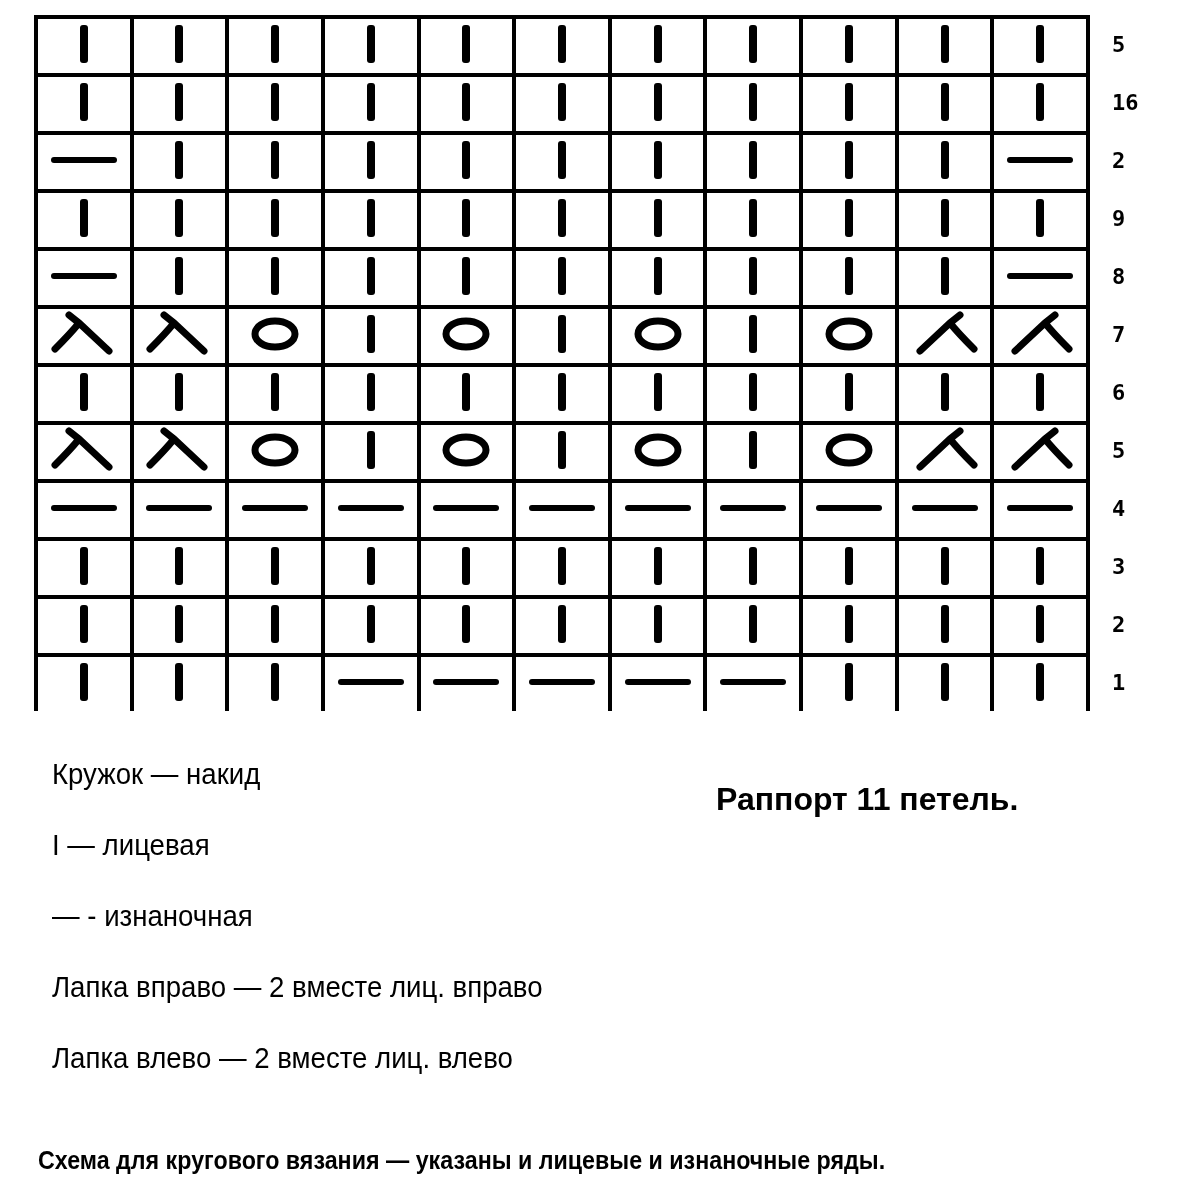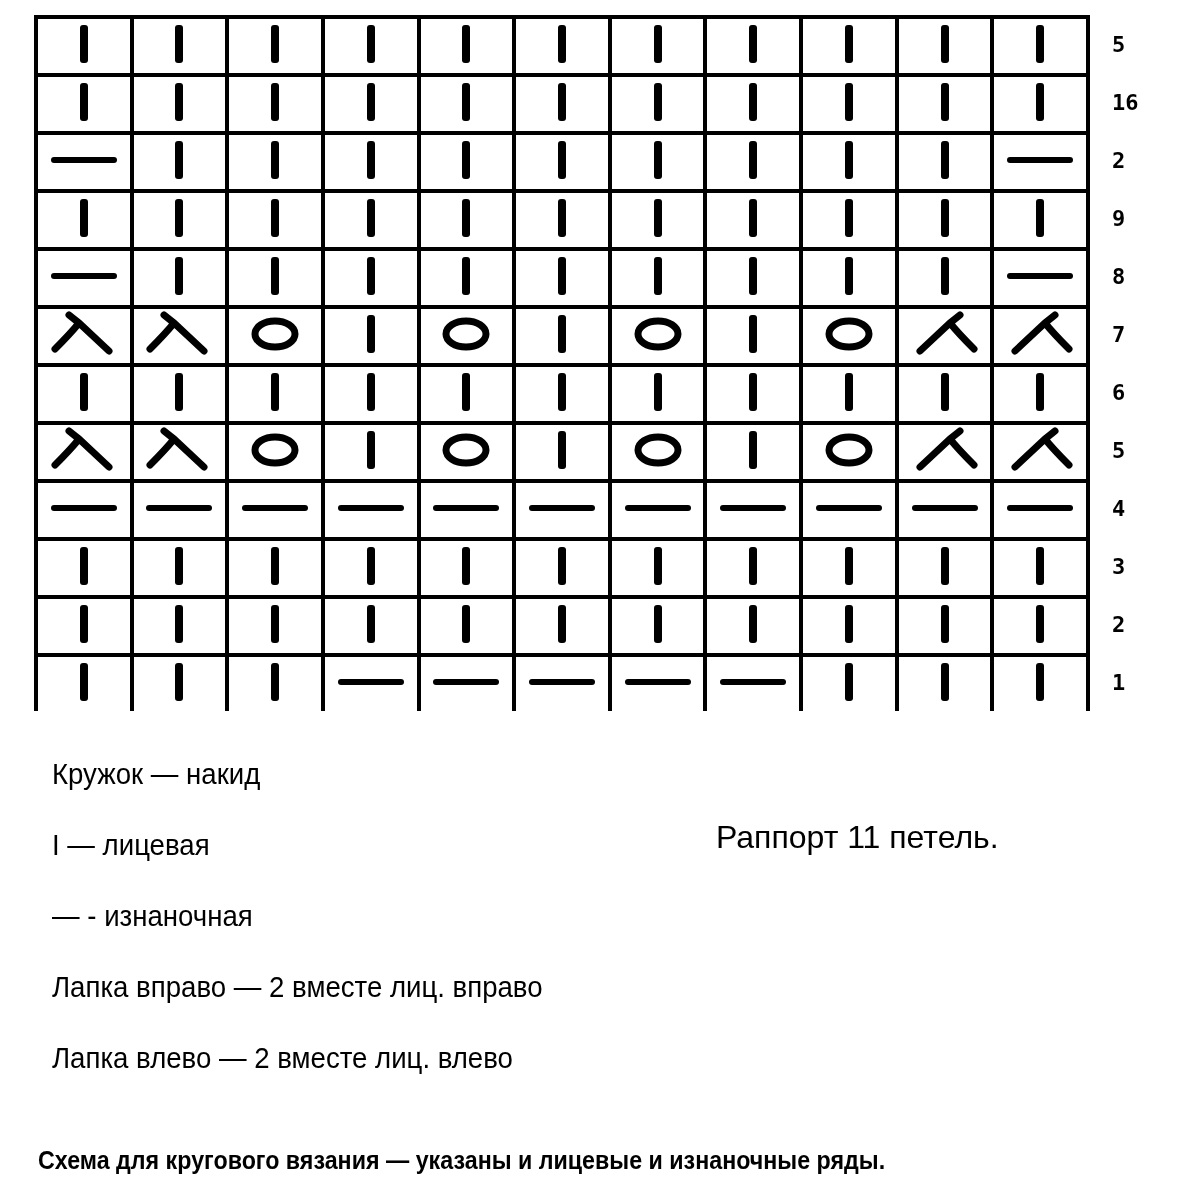--- a/index.html
+++ b/index.html
@@ -3,21 +3,21 @@
 <meta charset="utf-8">
 <style>
   html, body { margin: 0; padding: 0; background: #ffffff; }
   body { width: 1200px; height: 1200px; position: relative; overflow: hidden; font-family: "Liberation Sans", sans-serif; color: #000; }
   #chart { position: absolute; left: 34px; top: 15px; width: 1056px; height: 696px; border: 4px solid #000; box-sizing: border-box; display: grid; grid-template-columns: repeat(11, 1fr); grid-template-rows: repeat(12, 1fr); background: #000; gap: 4px; }
   .cell { background: #fff; position: relative; display: flex; align-items: center; justify-content: center; }
   .cell svg { width: 70px; height: 50px; }
   #row-labels { position: absolute; left: 1098px; top: 15px; width: 70px; height: 696px; display: grid; grid-template-rows: repeat(12, 1fr); }
   .row-label { display: flex; align-items: center; justify-content: flex-start; padding-left: 14px; font-family: "DejaVu Sans Mono", monospace; font-weight: bold; font-size: 22px; }
   .legend-item { position: absolute; left: 52px; font-size: 30px; font-family: "Liberation Sans", sans-serif; transform: scaleX(0.92); transform-origin: left center; white-space: nowrap; }
-  #repeat-note { position: absolute; left: 716px; top: 819px; font-size: 32px; font-weight: normal; white-space: nowrap; }
+  #repeat-note { position: absolute; left: 716px; top: 781px; font-size: 32px; font-weight: bold; white-space: nowrap; }
   #footer-note { position: absolute; left: 38px; top: 1146px; font-size: 25px; font-weight: bold; white-space: nowrap; transform: scaleX(0.93); transform-origin: left center; }
 </style>
 </head>
 <body>
 
 <div id="chart">
     <div class="cell">
       <span><svg viewBox="0 0 70 50">
           <rect x="31" y="6" width="8" height="38" rx="3" fill="#000"></rect>
         </svg></span>

